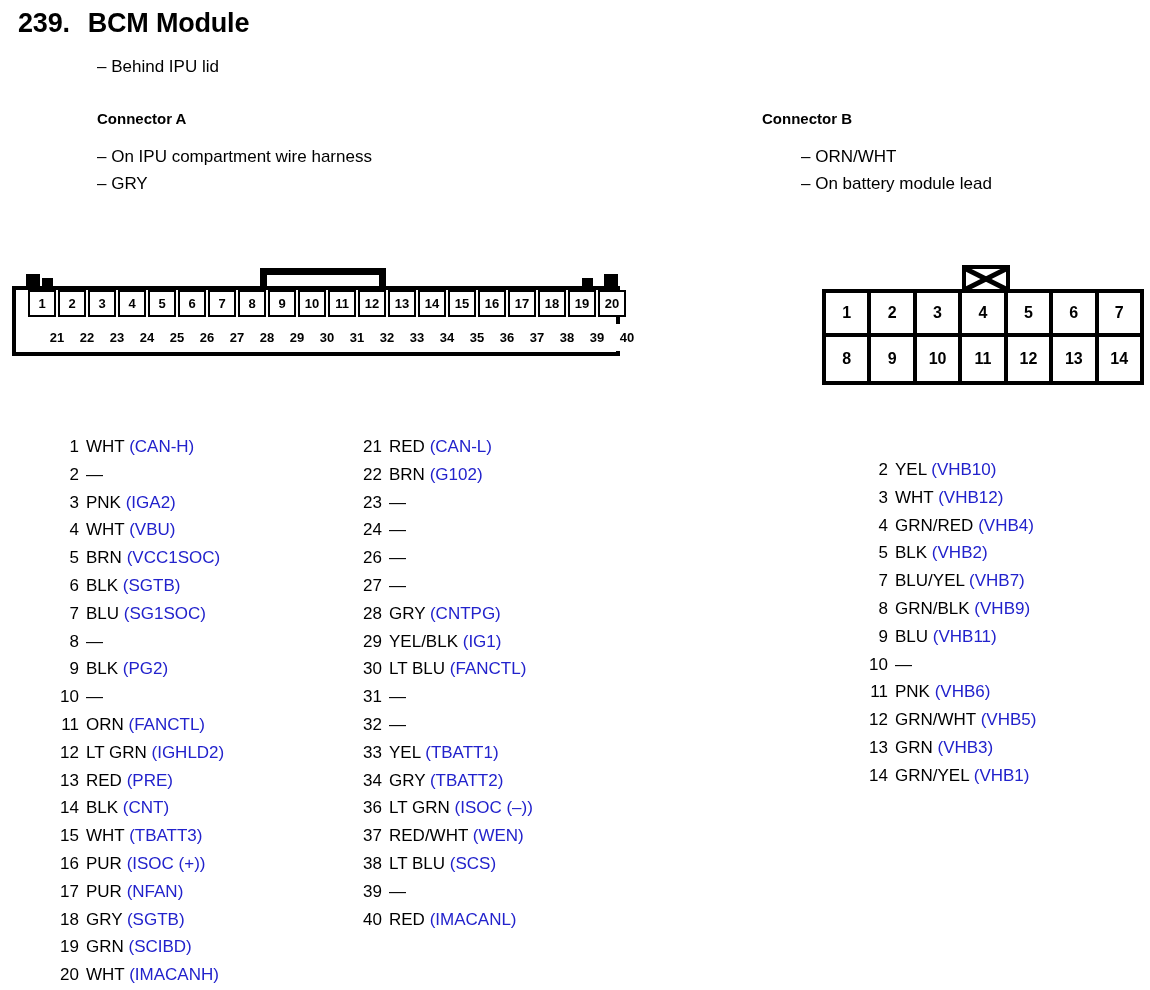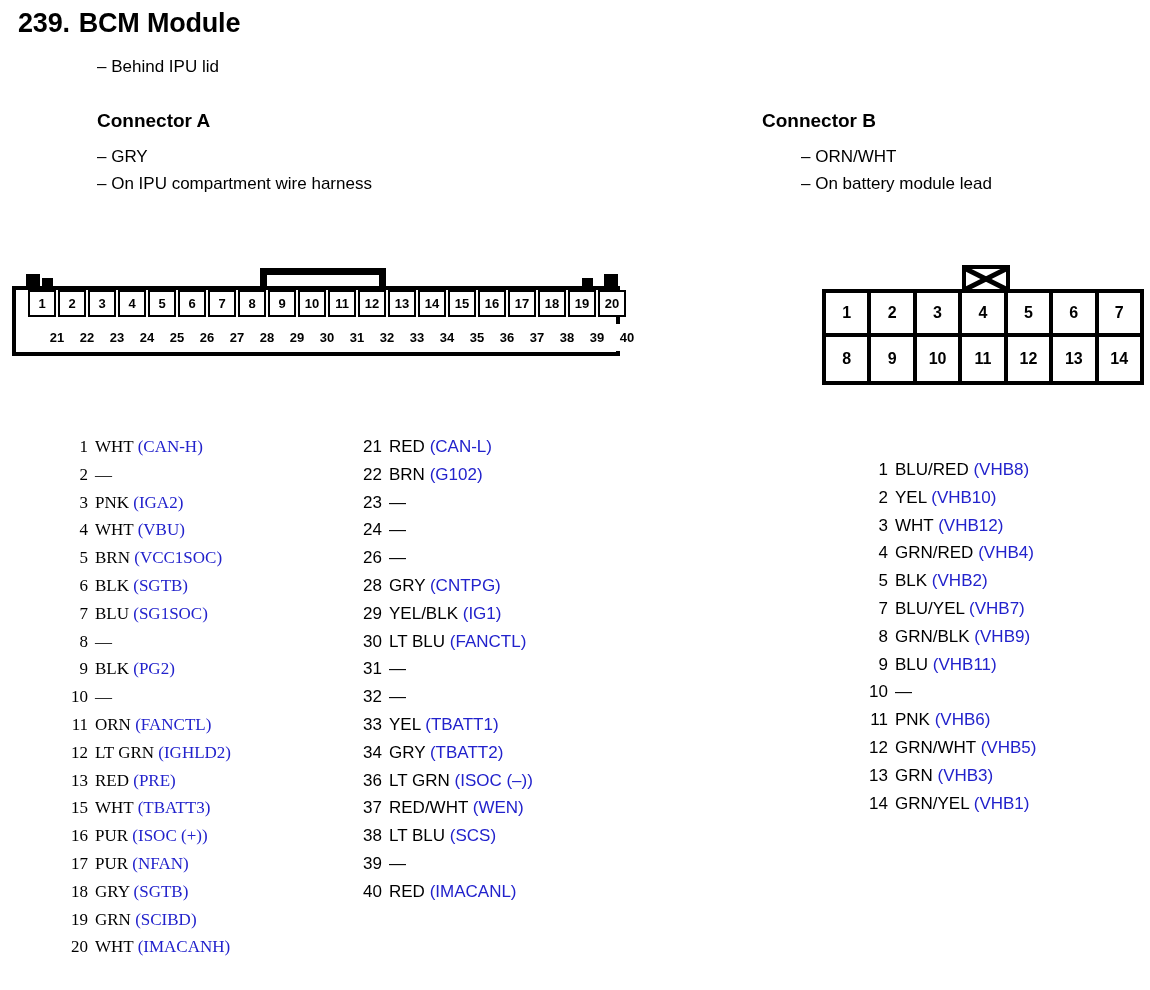--- a/index.html
+++ b/index.html
@@ -19,34 +19,34 @@
   
   .page-title {
     position: absolute;
     left: 18px;
     top: 8px;
     font-size: 27px;
     font-weight: bold;
     letter-spacing: -0.2px;
     white-space: nowrap;
   }
-  .page-title .num { margin-right: 9px; }
+  .page-title .num { margin-right: 18px; }
 
   .subtitle {
     position: absolute;
     left: 97px;
     top: 57px;
     font-size: 17px;
     white-space: nowrap;
   }
 
   
   .conn-head {
     position: absolute;
-    font-size: 19px;
+    font-size: 15px;
     font-weight: bold;
     white-space: nowrap;
   }
   .conn-sub {
     position: absolute;
     font-size: 17px;
     white-space: nowrap;
     line-height: 27px;
   }
   #connA-head { left: 97px;  top: 110px; }
@@ -206,21 +206,21 @@
   }
   .b-xtab svg { display: block; }
 
   
   .pin-list {
     position: absolute;
     font-size: 17px;
     line-height: 27.8px;
     white-space: nowrap;
   }
-  #list-a1 { left: 62px;  top: 433px; font-family: Liberation Serif, serif; }
+  #list-a1 { left: 53px;  top: 433px; }
   #list-a2 { left: 356px; top: 433px; }
   #list-b1 { left: 862px; top: 456px; }
 
   .pin-row {
     display: block;
     height: 27.8px;
   }
   .pin-num {
     display: inline-block;
     width: 26px;
@@ -234,22 +234,22 @@
 </head>
 <body>
 
 <div class="page-title">
   <span class="num">239.</span><span>BCM Module</span>
 </div>
 <div class="subtitle">– Behind IPU lid</div>
 
 <div class="conn-head" id="connA-head">Connector A</div>
 <div class="conn-sub" id="connA-sub">
+  <div>– On IPU compartment wire harness</div>
   <div>– GRY</div>
-  <div>– On IPU compartment wire harness</div>
 </div>
 
 <div class="conn-head" id="connB-head">Connector B</div>
 <div class="conn-sub" id="connB-sub">
   <div>– ORN/WHT</div>
   <div>– On battery module lead</div>
 </div>
 
 <div id="connA-drawing">
   <div class="a-tab-l1"></div>
@@ -345,48 +345,49 @@
     <div class="pin-row"><span class="pin-num">4</span><span class="pin-color">WHT</span><span class="pin-signal"> (VBU)</span></div>
     <div class="pin-row"><span class="pin-num">5</span><span class="pin-color">BRN</span><span class="pin-signal"> (VCC1SOC)</span></div>
     <div class="pin-row"><span class="pin-num">6</span><span class="pin-color">BLK</span><span class="pin-signal"> (SGTB)</span></div>
     <div class="pin-row"><span class="pin-num">7</span><span class="pin-color">BLU</span><span class="pin-signal"> (SG1SOC)</span></div>
     <div class="pin-row"><span class="pin-num">8</span><span class="pin-empty">—</span></div>
     <div class="pin-row"><span class="pin-num">9</span><span class="pin-color">BLK</span><span class="pin-signal"> (PG2)</span></div>
     <div class="pin-row"><span class="pin-num">10</span><span class="pin-empty">—</span></div>
     <div class="pin-row"><span class="pin-num">11</span><span class="pin-color">ORN</span><span class="pin-signal"> (FANCTL)</span></div>
     <div class="pin-row"><span class="pin-num">12</span><span class="pin-color">LT GRN</span><span class="pin-signal"> (IGHLD2)</span></div>
     <div class="pin-row"><span class="pin-num">13</span><span class="pin-color">RED</span><span class="pin-signal"> (PRE)</span></div>
+    <div class="pin-row"><span class="pin-num">14</span><span class="pin-color">BLK</span><span class="pin-signal"> (CNT)</span></div>
     <div class="pin-row"><span class="pin-num">15</span><span class="pin-color">WHT</span><span class="pin-signal"> (TBATT3)</span></div>
     <div class="pin-row"><span class="pin-num">16</span><span class="pin-color">PUR</span><span class="pin-signal"> (ISOC (+))</span></div>
     <div class="pin-row"><span class="pin-num">17</span><span class="pin-color">PUR</span><span class="pin-signal"> (NFAN)</span></div>
     <div class="pin-row"><span class="pin-num">18</span><span class="pin-color">GRY</span><span class="pin-signal"> (SGTB)</span></div>
     <div class="pin-row"><span class="pin-num">19</span><span class="pin-color">GRN</span><span class="pin-signal"> (SCIBD)</span></div>
     <div class="pin-row"><span class="pin-num">20</span><span class="pin-color">WHT</span><span class="pin-signal"> (IMACANH)</span></div>
   </div>
 <div class="pin-list" id="list-a2">
     <div class="pin-row"><span class="pin-num">21</span><span class="pin-color">RED</span><span class="pin-signal"> (CAN-L)</span></div>
     <div class="pin-row"><span class="pin-num">22</span><span class="pin-color">BRN</span><span class="pin-signal"> (G102)</span></div>
     <div class="pin-row"><span class="pin-num">23</span><span class="pin-empty">—</span></div>
     <div class="pin-row"><span class="pin-num">24</span><span class="pin-empty">—</span></div>
     <div class="pin-row"><span class="pin-num">26</span><span class="pin-empty">—</span></div>
+    <div class="pin-row"><span class="pin-num">27</span><span class="pin-empty">—</span></div>
     <div class="pin-row"><span class="pin-num">28</span><span class="pin-color">GRY</span><span class="pin-signal"> (CNTPG)</span></div>
     <div class="pin-row"><span class="pin-num">29</span><span class="pin-color">YEL/BLK</span><span class="pin-signal"> (IG1)</span></div>
     <div class="pin-row"><span class="pin-num">30</span><span class="pin-color">LT BLU</span><span class="pin-signal"> (FANCTL)</span></div>
     <div class="pin-row"><span class="pin-num">31</span><span class="pin-empty">—</span></div>
     <div class="pin-row"><span class="pin-num">32</span><span class="pin-empty">—</span></div>
     <div class="pin-row"><span class="pin-num">33</span><span class="pin-color">YEL</span><span class="pin-signal"> (TBATT1)</span></div>
     <div class="pin-row"><span class="pin-num">34</span><span class="pin-color">GRY</span><span class="pin-signal"> (TBATT2)</span></div>
     <div class="pin-row"><span class="pin-num">36</span><span class="pin-color">LT GRN</span><span class="pin-signal"> (ISOC (–))</span></div>
     <div class="pin-row"><span class="pin-num">37</span><span class="pin-color">RED/WHT</span><span class="pin-signal"> (WEN)</span></div>
     <div class="pin-row"><span class="pin-num">38</span><span class="pin-color">LT BLU</span><span class="pin-signal"> (SCS)</span></div>
     <div class="pin-row"><span class="pin-num">39</span><span class="pin-empty">—</span></div>
     <div class="pin-row"><span class="pin-num">40</span><span class="pin-color">RED</span><span class="pin-signal"> (IMACANL)</span></div>
   </div>
 <div class="pin-list" id="list-b1">
-    <div class="pin-row"><span class="pin-num">1</span><span class="pin-color">BLU/RED</span><span class="pin-signal"> (VHB8)</span></div>
     <div class="pin-row"><span class="pin-num">2</span><span class="pin-color">YEL</span><span class="pin-signal"> (VHB10)</span></div>
     <div class="pin-row"><span class="pin-num">3</span><span class="pin-color">WHT</span><span class="pin-signal"> (VHB12)</span></div>
     <div class="pin-row"><span class="pin-num">4</span><span class="pin-color">GRN/RED</span><span class="pin-signal"> (VHB4)</span></div>
     <div class="pin-row"><span class="pin-num">5</span><span class="pin-color">BLK</span><span class="pin-signal"> (VHB2)</span></div>
     <div class="pin-row"><span class="pin-num">7</span><span class="pin-color">BLU/YEL</span><span class="pin-signal"> (VHB7)</span></div>
     <div class="pin-row"><span class="pin-num">8</span><span class="pin-color">GRN/BLK</span><span class="pin-signal"> (VHB9)</span></div>
     <div class="pin-row"><span class="pin-num">9</span><span class="pin-color">BLU</span><span class="pin-signal"> (VHB11)</span></div>
     <div class="pin-row"><span class="pin-num">10</span><span class="pin-empty">—</span></div>
     <div class="pin-row"><span class="pin-num">11</span><span class="pin-color">PNK</span><span class="pin-signal"> (VHB6)</span></div>
     <div class="pin-row"><span class="pin-num">12</span><span class="pin-color">GRN/WHT</span><span class="pin-signal"> (VHB5)</span></div>

